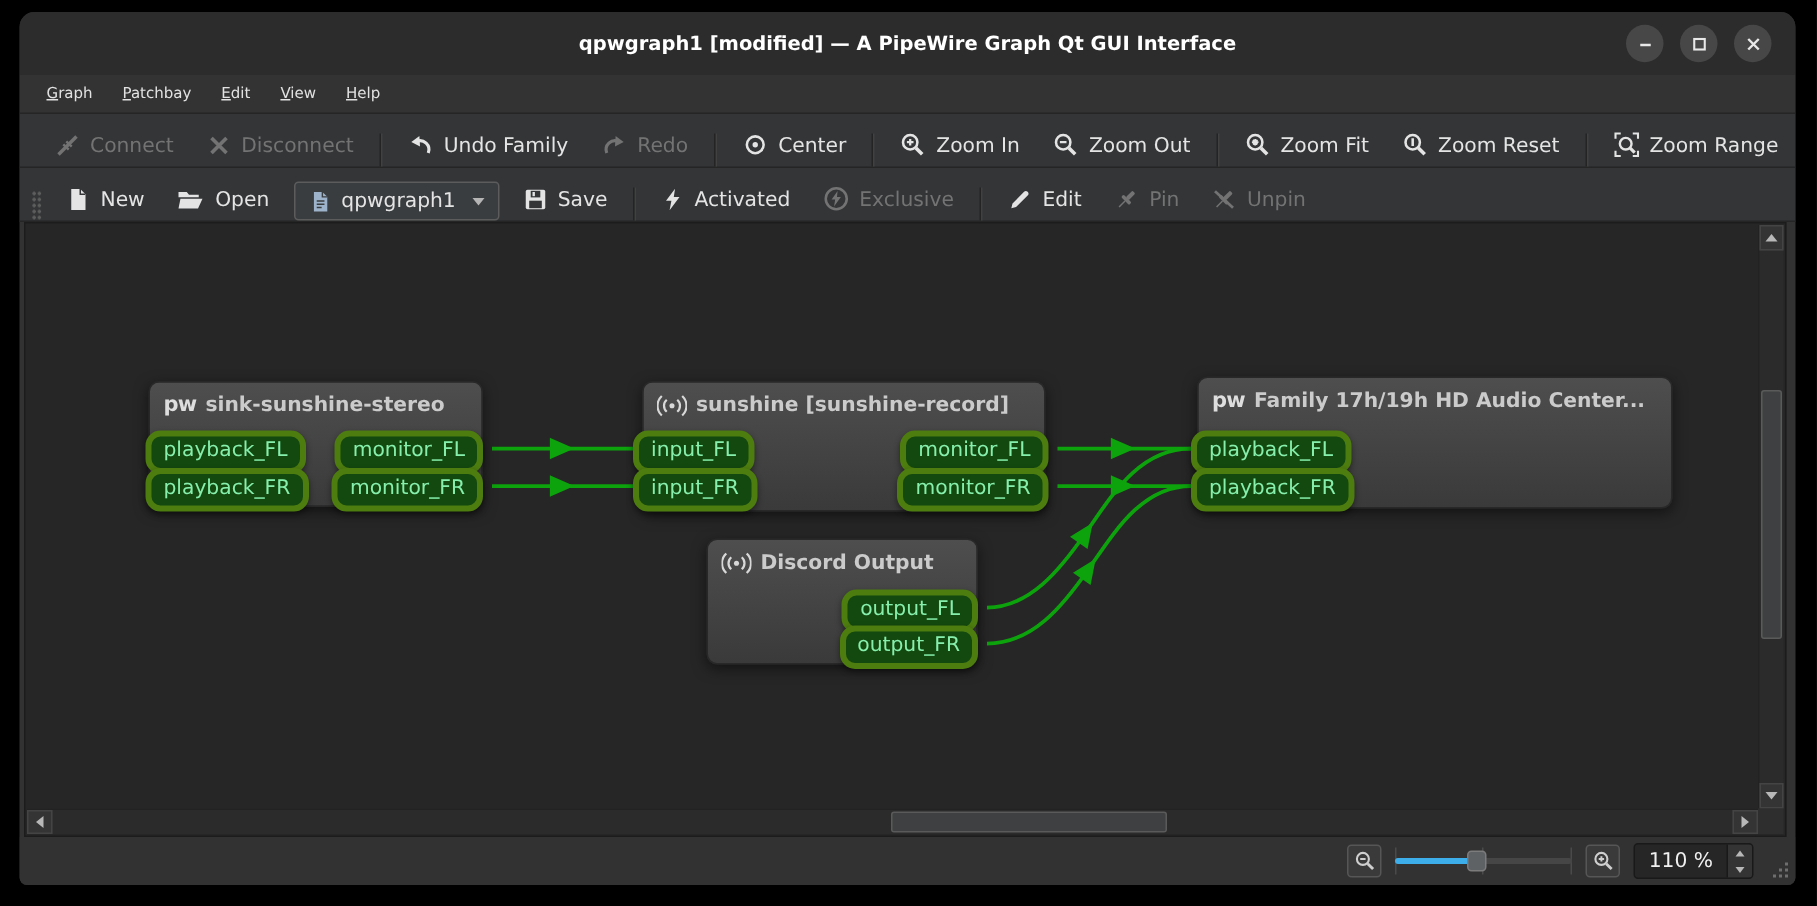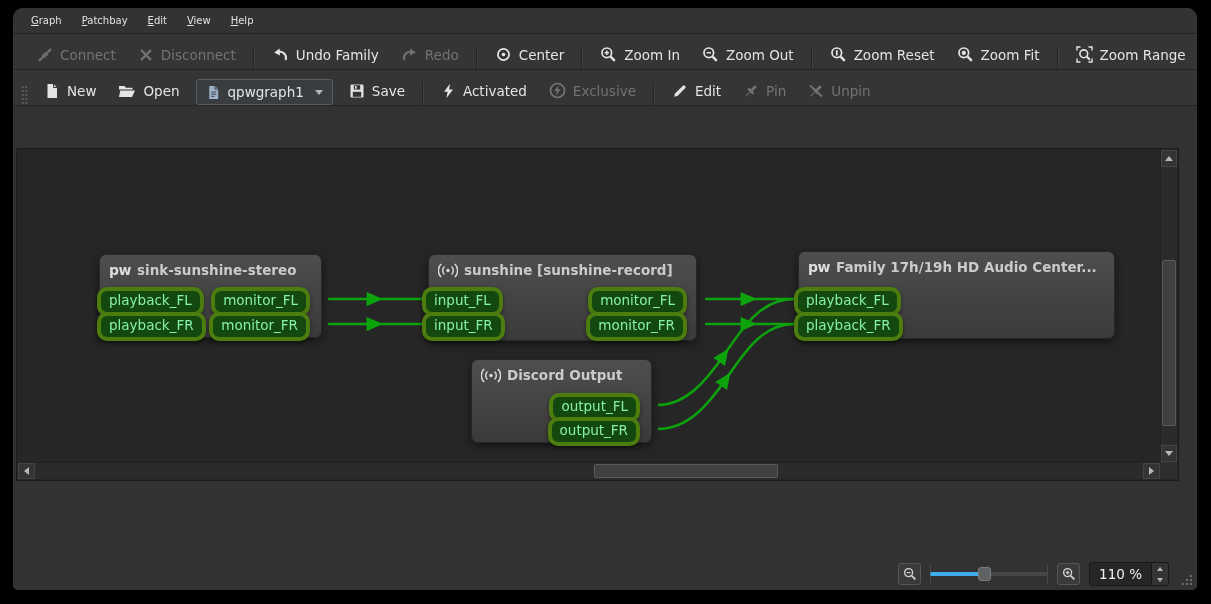--- a/index.html
+++ b/index.html
@@ -36,21 +36,21 @@
   .tb-btn svg { display:block; flex:none; }
   .tb-sep { width:0; height:22px; border-left:1px solid #242424;
     border-right:1px solid #414141; margin:0 4px; }
   .combo { display:flex; align-items:center; gap:7px; background:#3a3d3f;
     border:1px solid #5c5c5c; border-radius:3px; padding:4px 9px;
     color:#e4e4e4; font-size:13.5px; margin:0 3px; }
   .combo-arrow { width:0; height:0; border-left:4px solid transparent;
     border-right:4px solid transparent; border-top:5px solid #b5b5b5; margin-left:4px; }
 
   
-  .canvas-frame { position:absolute; left:3px; right:18px; top:140px; height:333px;
+  .canvas-frame { position:absolute; left:3px; right:6px; top:140px; height:410px;
     background:#262626; border:1px solid #1c1c1c; }
   .canvas-viewport { position:absolute; left:1px; top:1px; right:18px; bottom:18px;
     overflow:hidden; }
   .wires { position:absolute; left:0; top:0; pointer-events:none; }
 
   .qnode { position:absolute; background:linear-gradient(#4e4e4e,#3a3a3a);
     border:1px solid #282828; border-radius:7px;
     box-shadow:0 3px 9px rgba(0,0,0,.5); }
   .qnode-title { display:flex; align-items:center; gap:6px; padding:7px 9px 4px;
     color:#cbcbcb; font-weight:bold; font-size:13.5px; white-space:nowrap; overflow:hidden; }
@@ -103,20 +103,40 @@
     background:#343434; }
   .spin-arrows .tri.up { border-bottom-width:4px; border-left-width:3.5px; border-right-width:3.5px; }
   .spin-arrows .tri.down { border-top-width:4px; border-left-width:3.5px; border-right-width:3.5px; }
   .resize-grip { position:absolute; right:4px; bottom:4px; }
 </style>
 </head>
 <body>
 
 <div class="window">
 
+  <div class="titlebar">
+    <div class="titlebar-title">qpwgraph1 [modified] — A PipeWire Graph Qt GUI Interface</div>
+    <div class="win-buttons">
+      <div class="win-btn">
+        <svg width="12" height="12" viewBox="0 0 12 12">
+            <path d="M2.5 6.5 H9.5" stroke="#e8e8e8" stroke-width="1.6"></path>
+          </svg>
+      </div>
+      <div class="win-btn">
+        <svg width="12" height="12" viewBox="0 0 12 12">
+            <rect x="2.5" y="2.5" width="7" height="7" fill="none" stroke="#e8e8e8" stroke-width="1.4"></rect>
+          </svg>
+      </div>
+      <div class="win-btn">
+        <svg width="12" height="12" viewBox="0 0 12 12">
+            <path d="M2.5 2.5 L9.5 9.5 M9.5 2.5 L2.5 9.5" stroke="#e8e8e8" stroke-width="1.6"></path>
+          </svg>
+      </div>
+    </div>
+  </div>
 
   <div class="menubar">
     <span class="menu-item">Graph</span>
     <span class="menu-item">Patchbay</span>
     <span class="menu-item">Edit</span>
     <span class="menu-item">View</span>
     <span class="menu-item">Help</span>
   </div>
 
   <div class="toolbar">
@@ -181,31 +201,31 @@
       </svg>
       <span>Zoom Out</span>
     </div>
 
     <div class="tb-sep"></div>
 
     <div class="tb-btn">
       <svg width="17" height="17" viewBox="0 0 17 17">
         <circle cx="6.8" cy="6.8" r="4.8" fill="none" stroke="currentColor" stroke-width="1.7"></circle>
         <path d="M10.6 10.6 L14.8 14.8" stroke="currentColor" stroke-width="2.4"></path>
-        <path d="M6.8 4.2 V9.4" stroke="currentColor" stroke-width="1.7"></path>
-      </svg>
-      <span>Zoom Reset</span>
+        <path d="M6.8 4.6 V9 M4.6 6.8 H9 M5.3 5.3 L8.3 8.3 M8.3 5.3 L5.3 8.3" stroke="currentColor" stroke-width="1.2"></path>
+      </svg>
+      <span>Zoom Fit</span>
     </div>
     <div class="tb-btn">
       <svg width="17" height="17" viewBox="0 0 17 17">
         <circle cx="6.8" cy="6.8" r="4.8" fill="none" stroke="currentColor" stroke-width="1.7"></circle>
         <path d="M10.6 10.6 L14.8 14.8" stroke="currentColor" stroke-width="2.4"></path>
-        <path d="M6.8 4.6 V9 M4.6 6.8 H9 M5.3 5.3 L8.3 8.3 M8.3 5.3 L5.3 8.3" stroke="currentColor" stroke-width="1.2"></path>
-      </svg>
-      <span>Zoom Fit</span>
+        <path d="M6.8 4.2 V9.4" stroke="currentColor" stroke-width="1.7"></path>
+      </svg>
+      <span>Zoom Reset</span>
     </div>
 
     <div class="tb-sep"></div>
 
     <div class="tb-btn">
       <svg width="17" height="17" viewBox="0 0 17 17">
         <path d="M1 4.5 V1 H4.5 M12.5 1 H16 V4.5 M16 12.5 V16 H12.5 M4.5 16 H1 V12.5" fill="none" stroke="currentColor" stroke-width="1.4"></path>
         <circle cx="7.8" cy="7.8" r="3.9" fill="none" stroke="currentColor" stroke-width="1.6"></circle>
         <path d="M10.8 10.8 L13.8 13.8" stroke="currentColor" stroke-width="2.1"></path>
       </svg>

